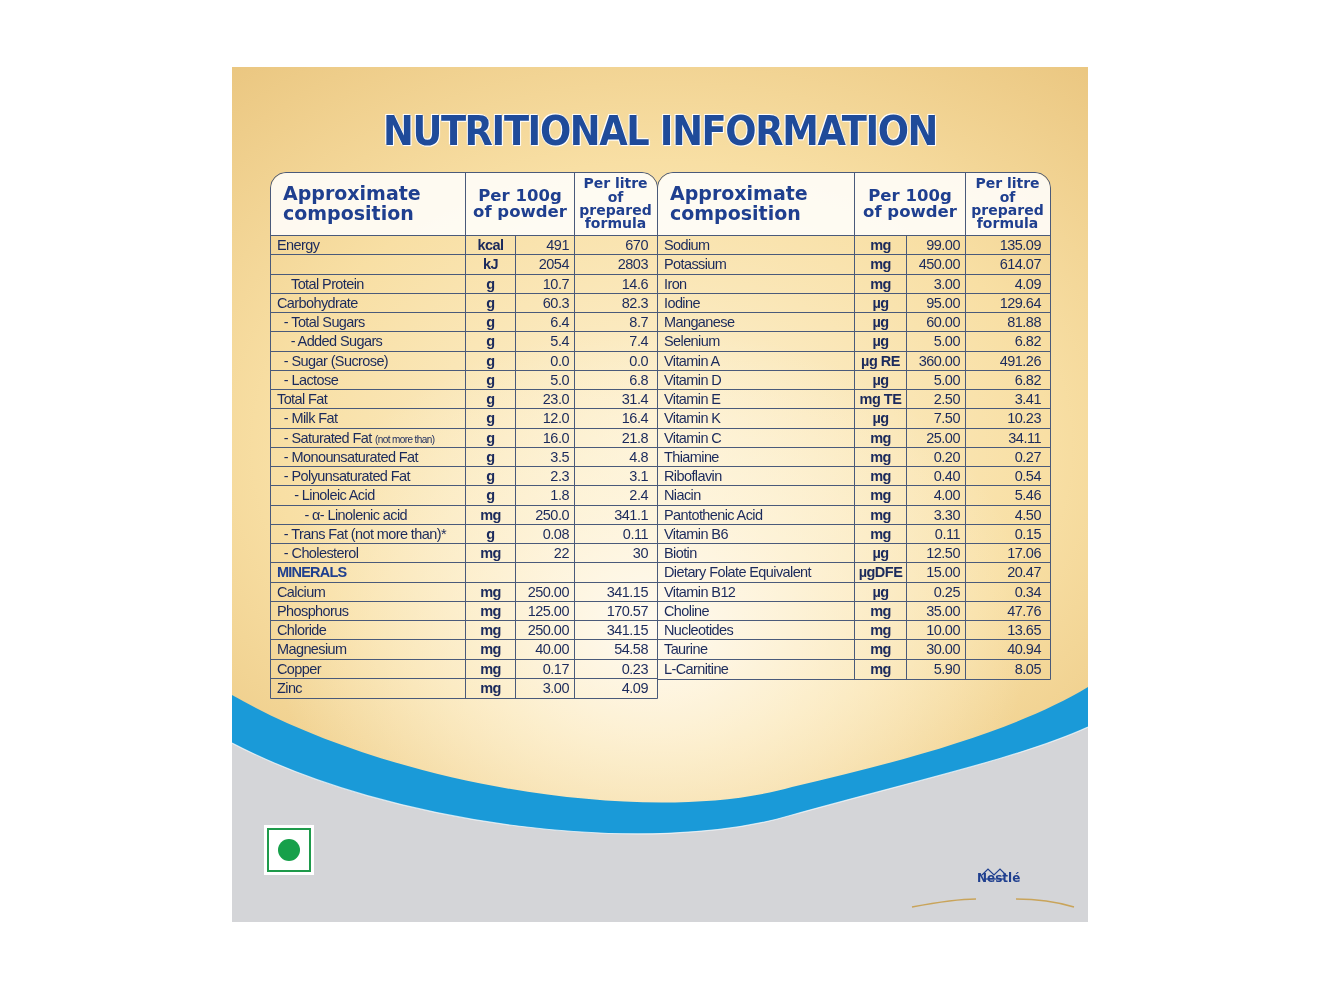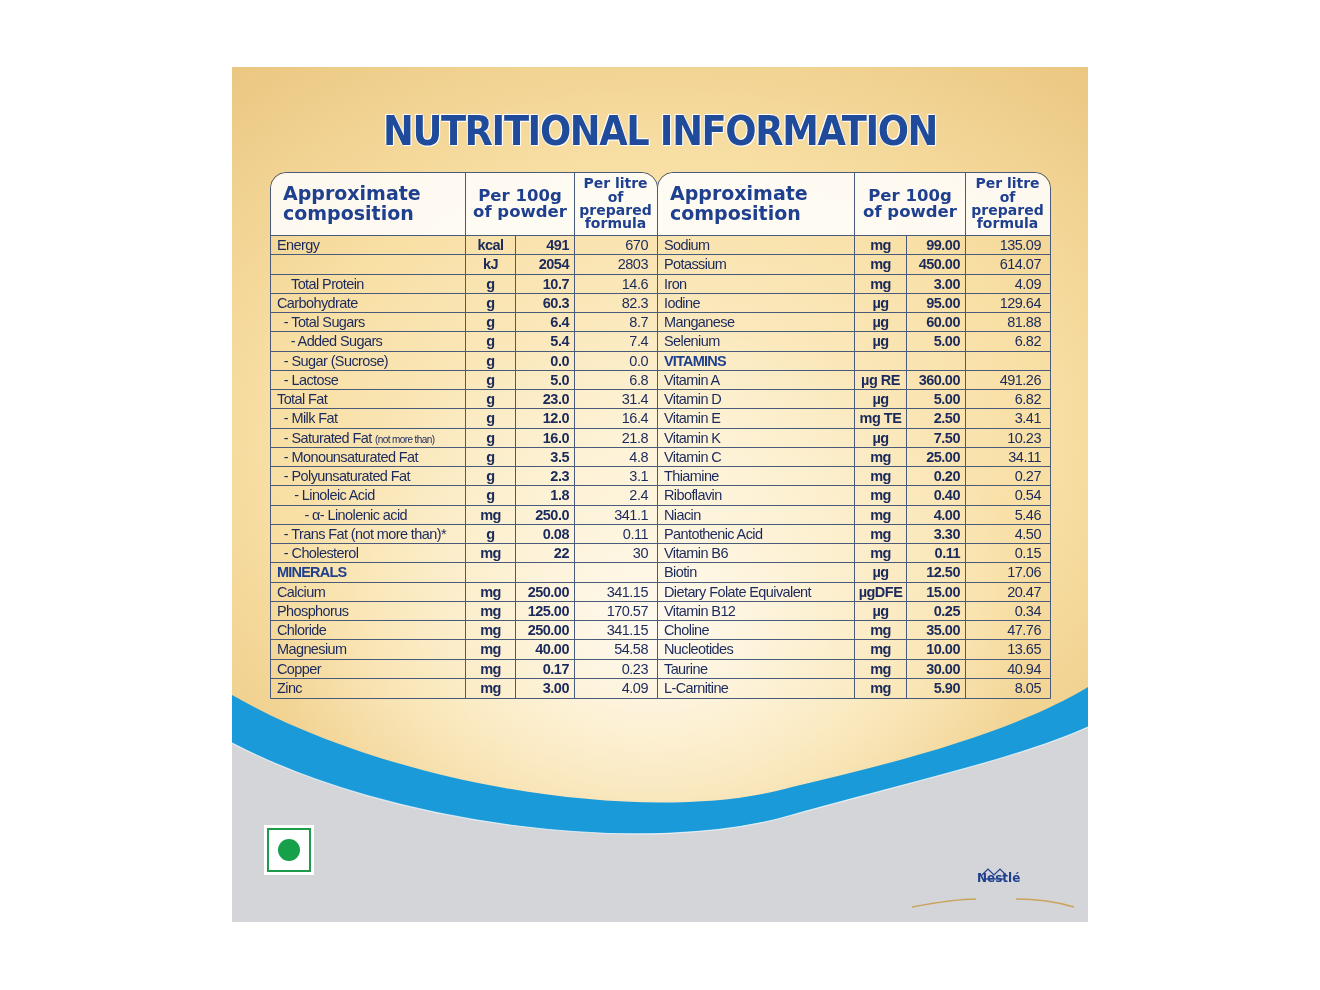--- a/index.html
+++ b/index.html
@@ -26,21 +26,21 @@
   .hdr { display:flex; height:62px; border-bottom:1.5px solid #4a5a7a; background:rgba(255,255,255,0.85); border-top-left-radius:16px; border-top-right-radius:16px; }
   .hdr > div { color:#1f3f8f; font-weight:bold; font-family:"DejaVu Sans", sans-serif; display:flex; align-items:center; justify-content:center; text-align:center; line-height:1.0; box-sizing:border-box; }
   .hdr .h-name { justify-content:flex-start; padding-left:12px; font-size:19px; text-align:left; line-height:1.05; }
   .hdr .h-per100 { font-size:16.5px; border-left:1.5px solid #4a5a7a; }
   .hdr .h-perl { font-size:14px; border-left:1.5px solid #4a5a7a; line-height:0.95; }
   .row { display:flex; height:19.25px; border-bottom:1px solid #4a5a7a; box-sizing:border-box; }
   .row:last-child { border-bottom:none; }
   .row > div { font-family:"Liberation Sans", sans-serif; font-size:14.5px; color:#1b2a5c; line-height:19px; white-space:nowrap; overflow:hidden; box-sizing:border-box; transform-origin:left center; }
   .c-name { padding-left:6px; letter-spacing:-0.6px; }
   .c-unit { border-left:1.5px solid #4a5a7a; text-align:center; letter-spacing:-0.5px;font-weight:bold; }
-  .c-v1 { border-left:1px solid #4a5a7a; text-align:right; padding-right:5px; letter-spacing:-0.5px;font-weight:bold; }
+  .c-v1 { border-left:1px solid #4a5a7a; text-align:right; padding-right:5px; letter-spacing:-0.5px; }
   .c-v2 { border-left:1.5px solid #4a5a7a; text-align:right; padding-right:8px; letter-spacing:-0.5px; }
   .row.section .c-name { font-weight:bold; color:#1f3f8f; letter-spacing:-0.8px; }
   .small { font-size:10px; letter-spacing:-0.6px; }
   .tbl.left .c-name { width:194px; }
   .tbl.left .c-unit { width:50px; }
   .tbl.left .c-v1 { width:59px; }
   .tbl.left .c-v2 { width:82px; }
   .tbl.left .h-name { width:194px; }
   .tbl.left .h-per100 { width:109px; }
   .tbl.left .h-perl { width:82px; }
@@ -278,26 +278,20 @@
           <div class="c-unit">µg</div>
           <div class="c-v1">60.00</div>
           <div class="c-v2">81.88</div>
         </div>
         <div class="row">
           <div class="c-name"><span style="white-space: pre;">Selenium</span></div>
           <div class="c-unit">µg</div>
           <div class="c-v1">5.00</div>
           <div class="c-v2">6.82</div>
         </div>
-        <div class="row section">
-          <div class="c-name"><span style="white-space: pre;">VITAMINS</span></div>
-          <div class="c-unit"></div>
-          <div class="c-v1"></div>
-          <div class="c-v2"></div>
-        </div>
         <div class="row">
           <div class="c-name"><span style="white-space: pre;">Vitamin A</span></div>
           <div class="c-unit">µg RE</div>
           <div class="c-v1">360.00</div>
           <div class="c-v2">491.26</div>
         </div>
         <div class="row">
           <div class="c-name"><span style="white-space: pre;">Vitamin D</span></div>
           <div class="c-unit">µg</div>
           <div class="c-v1">5.00</div>

